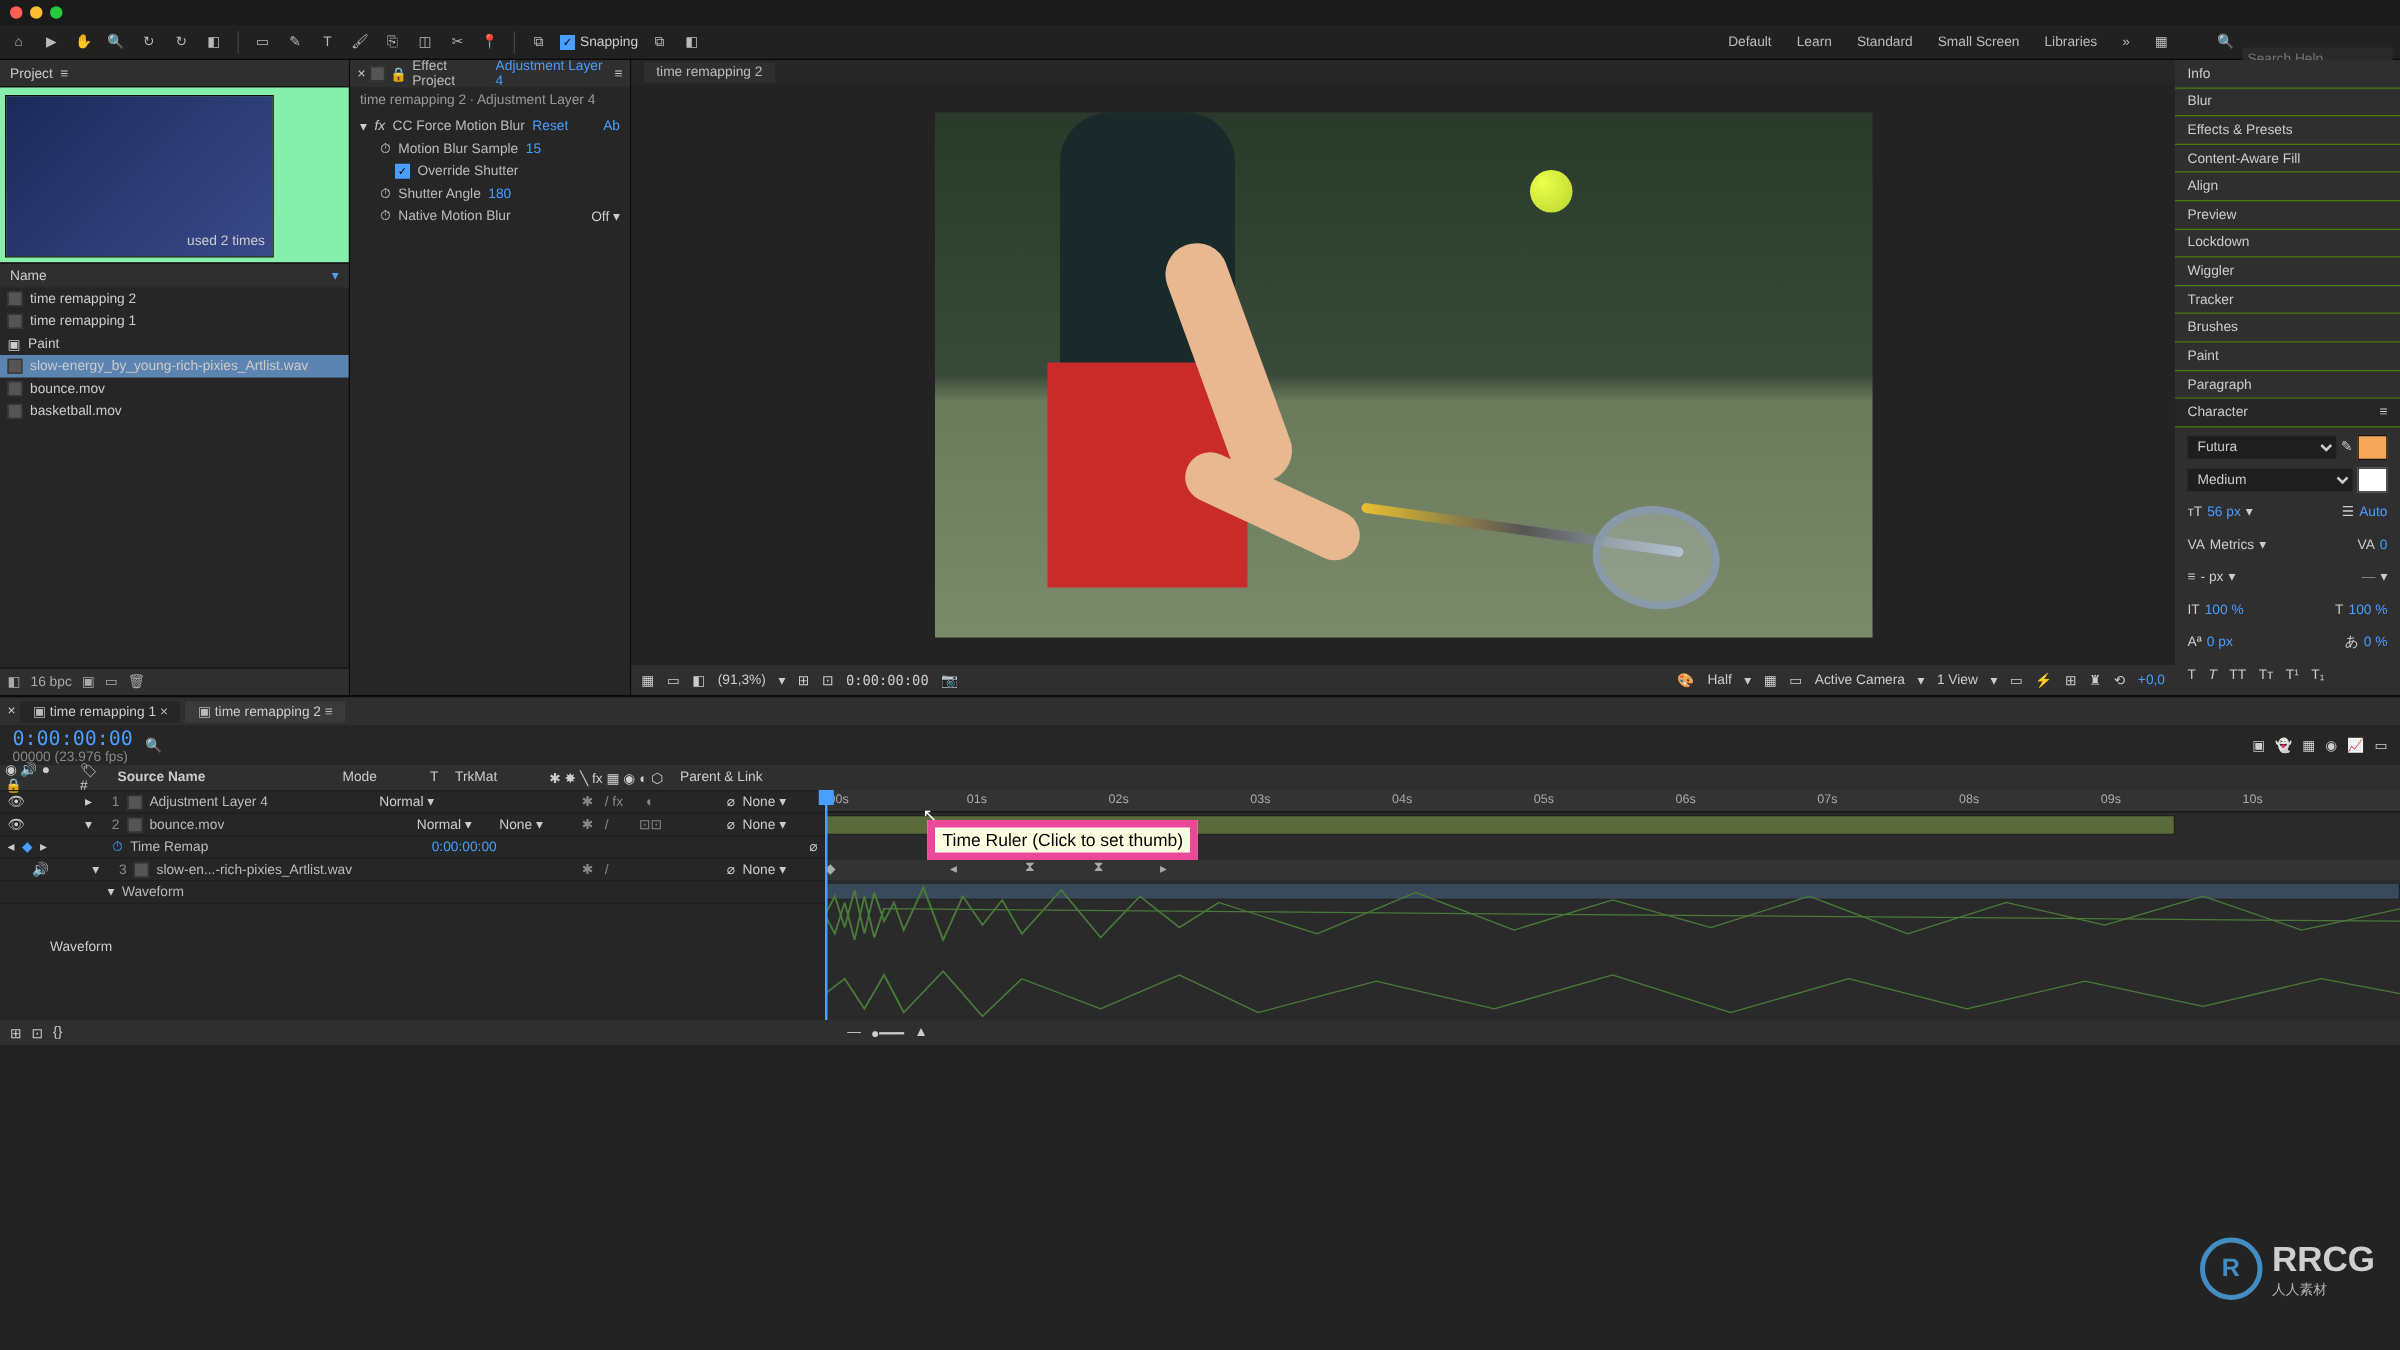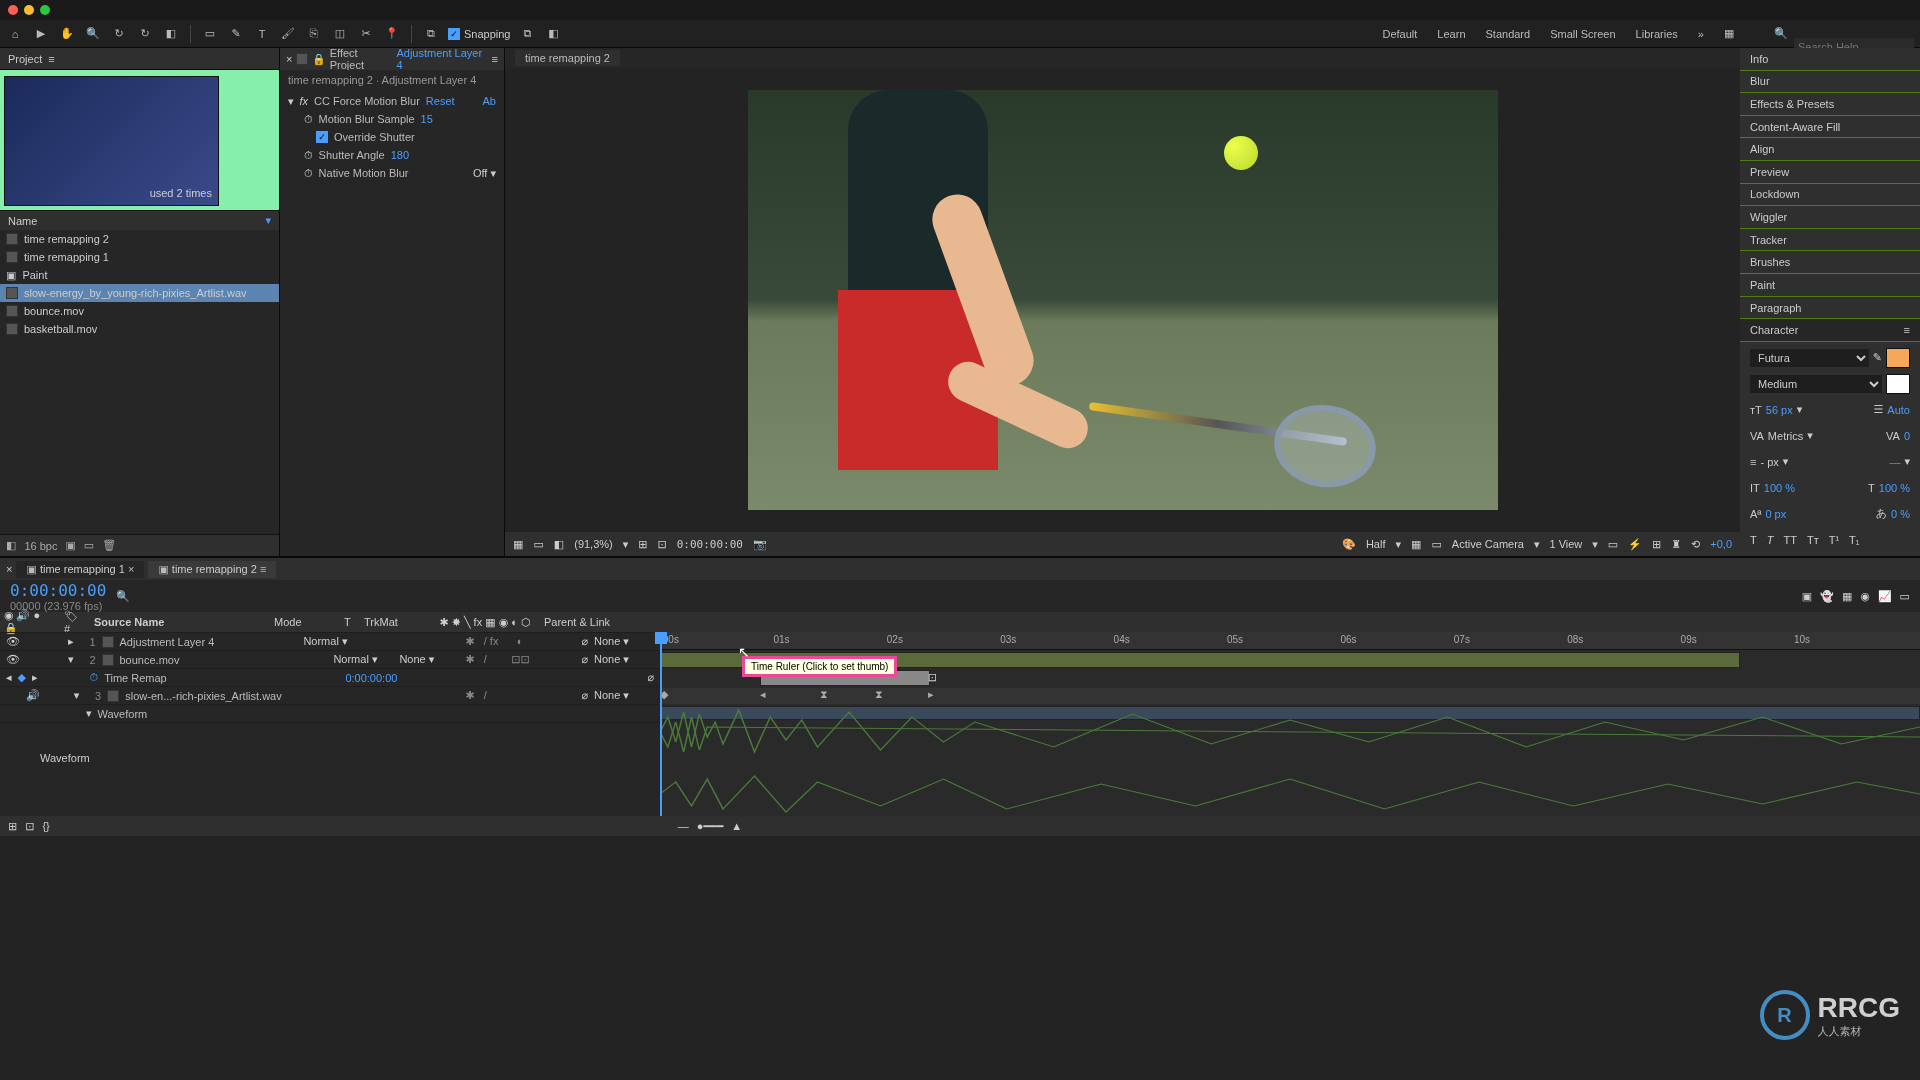--- a/index.html
+++ b/index.html
@@ -83,21 +83,21 @@
 .layer-row .mode { color:#aaa; width:60px; }
 .layer-row .val { color:#4a9eff; }
 .layer-row .none { color:#aaa; width:60px; }
 .waveform-row { height:70px; border-top:1px solid #1e1e1e; padding-left:40px; display:flex; align-items:center; color:#888; }
 .tl-right { flex:1; background:#2a2a2a; position:relative; }
 .ruler { height:18px; background:#333; display:flex; position:relative; border-bottom:1px solid #111; }
 .ruler .tick { position:absolute; top:2px; color:#aaa; font-size:10px; }
 .work-area { position:absolute; top:0; left:0; right:340px; height:12px; background:#5a6a7a; }
 .playhead { position:absolute; top:0; left:0; width:2px; height:100%; background:#4a9eff; }
 .playhead::before { content:""; position:absolute; top:0; left:-5px; width:12px; height:12px; background:#4a9eff; }
-.tooltip { position:absolute; top:24px; left:82px; background:#ffffe1; color:#000; padding:2px 6px; font-size:10px; border:3px solid #ec4899; z-index:10; }
+.tooltip { position:absolute; top:24px; left:82px; background:#ffffe1; color:#000; padding:2px 6px; font-size:14px; border:6px solid #ec4899; z-index:10; }
 .layer-bar { position:absolute; height:16px; background:#4a5a6a; border:1px solid #222; }
 .wave-area { position:absolute; top:70px; left:0; right:0; height:130px; }
 .wave-path { width:100%; height:60px; }
 .tl-foot { height:20px; background:#2f2f2f; display:flex; align-items:center; padding:0 8px; gap:8px; color:#aaa; }
 .logo { position:absolute; right:20px; bottom:40px; display:flex; align-items:center; gap:8px; opacity:.85; }
 .logo .circ { width:50px; height:50px; border:4px solid #4aa0e0; border-radius:50%; display:flex; align-items:center; justify-content:center; color:#4aa0e0; font-size:20px; font-weight:bold; }
 .logo .txt { font-size:28px; font-weight:bold; color:#eee; }
 .logo .sub { font-size:11px; color:#ccc; }
 .chk { width:12px; height:12px; background:#4a9eff; display:inline-flex; align-items:center; justify-content:center; color:#000; font-size:9px; }
 .cursor-arrow { position:absolute; width:0; height:0; z-index:99; }

